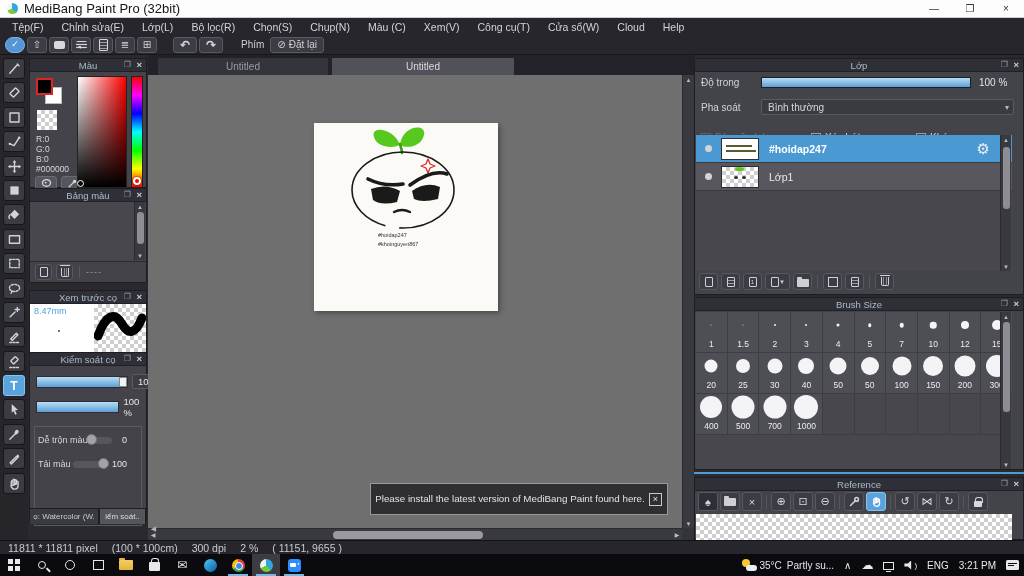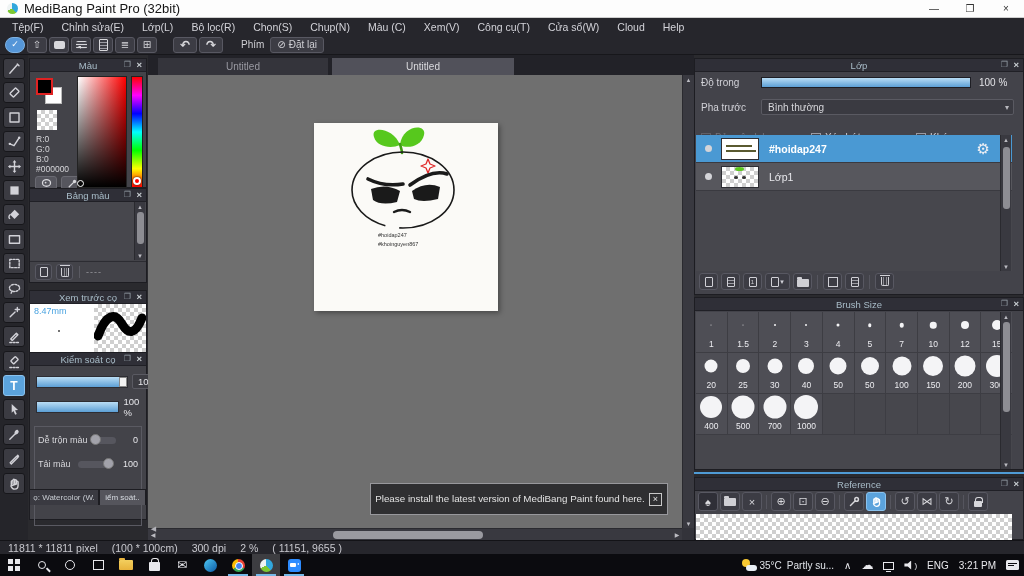--- a/index.html
+++ b/index.html
@@ -112,28 +112,28 @@
 .bp-dot{position:absolute;left:28px;top:26px;width:2px;height:2px;background:#444;border-radius:50%}
 
 .slider-row{position:absolute;left:6px;display:flex;align-items:center}
 .strack{width:92px;height:12px;background:linear-gradient(#b9ddf5,#5c9fd5);border:1px solid #2d2d33;
   position:relative}
 .shandle{position:absolute;right:0;top:0;width:8px;height:10px;background:#f2f2f2;border:1px solid #888}
 .sval-box{width:28px;height:15px;background:#3c3c42;border:1px solid #5a5a62;border-radius:2px;
   color:#e6e6ea;font-size:9.5px;display:flex;align-items:center;justify-content:center;margin-left:4px}
 .sval-text{color:#e6e6ea;font-size:9.5px;margin-left:4px}
 .kbox{position:absolute;left:4px;top:60px;width:108px;height:100px;border:1px solid #5a5a62}
-.krow{display:flex;align-items:center;margin:8px 3px 0 3px;justify-content:space-between}
+.krow{display:flex;align-items:center;margin:8px 14px 0 3px;justify-content:space-between}
 .klabel{font-size:9px;color:#d6d6da;white-space:nowrap}
 .ktrack{width:24px;height:7px;background:#56565e;border-radius:4px;position:relative;flex:0 0 auto}
 .kknob{position:absolute;top:-2.5px;width:11px;height:11px;background:#a2a2aa;border-radius:50%;
   border:1px solid #777}
 .kval{font-size:9px;color:#e6e6ea;width:18px;text-align:right}
 
-.ltabs{position:absolute;left:29px;top:489px;display:flex;height:16px;z-index:3}
+.ltabs{position:absolute;left:29px;top:508px;display:flex;height:16px;z-index:3}
 .ltab{font-size:8px;display:flex;align-items:center;justify-content:center;overflow:hidden;
   white-space:nowrap;border:1px solid #1d1d22;border-bottom:none;padding:0 3px}
 .ltab.t1{width:70px;background:#3a3a41;color:#c8ccd2}
 .ltab.t2{width:47px;background:#55555c;color:#d8dce2}
 .collapse-arrow{position:absolute;left:149px;top:522px;width:9px;height:13px;color:#b0b0b6;
   font-size:7px;display:flex;align-items:center;justify-content:center;z-index:3}
 
 
 .canvas-area{position:absolute;left:148px;top:55px;width:546px;height:485px;background:#6f6f6f}
 .tabrow{position:absolute;top:0;left:0;width:100%;height:20px;background:#222228;
@@ -633,21 +633,21 @@
         <span class="px">×</span>
       </div>
       <div class="lp-row" style="top:18px">
         <span class="lp-label">Độ trong</span>
         <div class="lp-track">
             <div class="lp-fill"></div>
           </div>
         <span class="lp-val">100 %</span>
       </div>
       <div class="lp-row" style="top:40px">
-        <span class="lp-label">Pha trước</span>
+        <span class="lp-label">Pha soát</span>
         <div class="lp-select">
           <span>Bình thường</span>
           <span class="lp-caret">▾</span>
         </div>
       </div>
       <div class="lp-row" style="top:73px;gap:0">
         <div class="cb-item dim" style="width:110px">
           <div class="cb-box"></div>
           <span class="cb-label">Bảo vệ alpha</span>
         </div>

